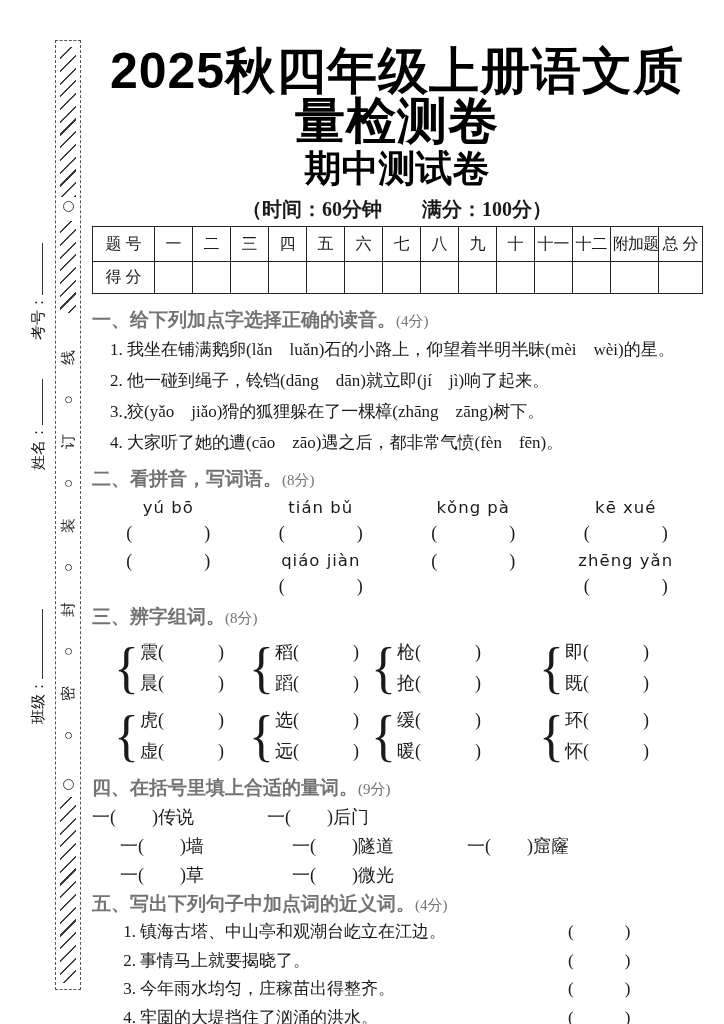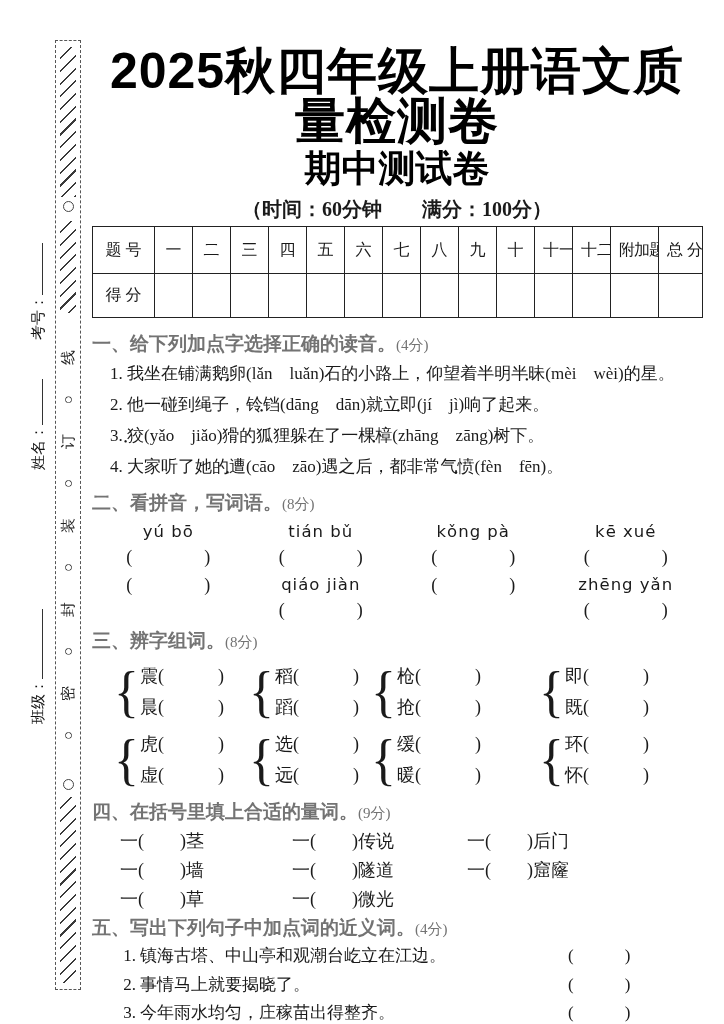--- a/index.html
+++ b/index.html
@@ -28,21 +28,21 @@
   
   .content{position:absolute;left:92px;top:40px;width:610px;}
   .title1{font-family:"Liberation Sans","DejaVu Sans",sans-serif;font-weight:bold;
     font-size:50px;line-height:50px;text-align:center;letter-spacing:1px;margin-top:6px;color:#000;}
   .title2{font-family:"Liberation Sans","DejaVu Sans",sans-serif;font-weight:bold;
     font-size:37px;line-height:46px;text-align:center;color:#000;}
   .meta{font-size:20px;font-weight:bold;line-height:26px;text-align:center;margin-top:4px;}
   
   table.score{border-collapse:collapse;width:610px;margin-top:4px;table-layout:fixed;}
   table.score td{border:1.2px solid #222;text-align:center;font-size:16px;
-    padding:8px;overflow:hidden;white-space:nowrap;}
+    padding:2px;overflow:hidden;white-space:nowrap;}
   table.score tr.r1 td{height:30px;}
   table.score tr.r2 td{height:27px;}
   td.fjt{font-size:14px;letter-spacing:-1px;}
   td.zf{font-size:15px;}
   
   .sec-head{font-family:"Liberation Sans","DejaVu Sans",sans-serif;font-weight:bold;
     font-size:19px;line-height:26px;color:#737373;}
   .sec-head .score{font-family:"Liberation Serif","DejaVu Serif",serif;font-weight:normal;
     font-size:15px;}
   .s1{margin-top:13px;}
@@ -272,21 +272,20 @@
               </div>
             </div>
           </div>
         </div>
     </div>
 
     <div class="s4">
       <div class="sec-head"><span>四、在括号里填上合适的量词。</span><span class="score">(9分)</span></div>
       <div>
           <div class="mwrow">
-            <span class="mwcell0">一(　　)茎</span>
             <span class="mwcell1">一(　　)传说</span>
             <span class="mwcell2">一(　　)后门</span>
           </div>
           <div class="mwrow">
             <span class="mwcell0">一(　　)墙</span>
             <span class="mwcell1">一(　　)隧道</span>
             <span class="mwcell2">一(　　)窟窿</span>
           </div>
           <div class="mwrow">
             <span class="mwcell0">一(　　)草</span>

